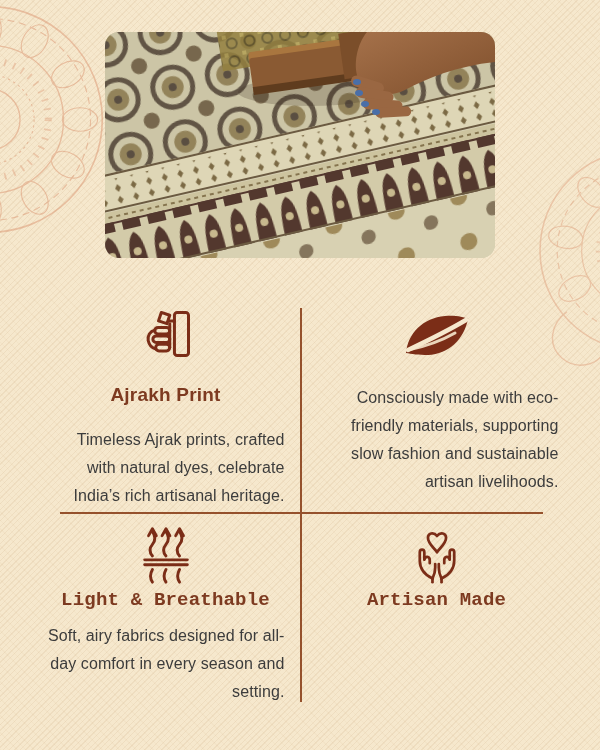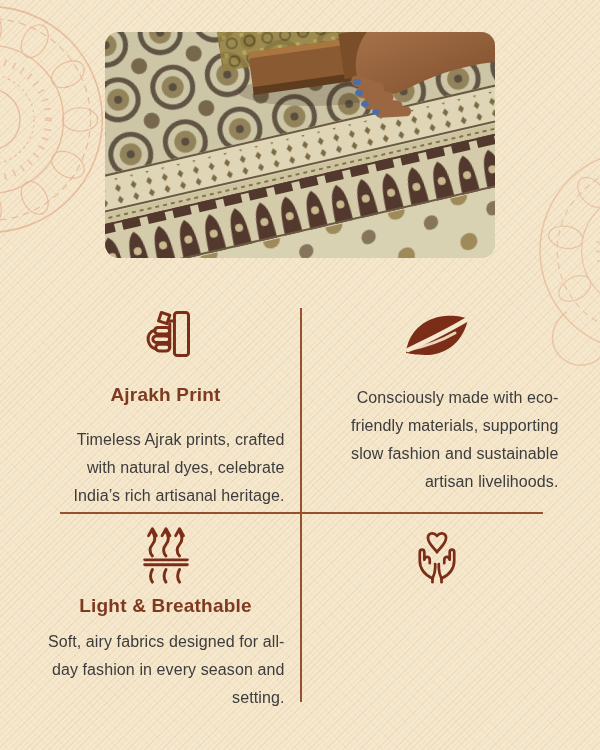--- a/index.html
+++ b/index.html
@@ -31,21 +31,21 @@
     position:absolute; left:30px; top:292px; width:542px;
     display:grid; grid-template-columns:271px 271px; grid-template-rows:221px auto;
   }
   .feature { display:flex; flex-direction:column; align-items:center; text-align:right; }
   .icon-wrap { height:60px; margin-top:12px; display:flex; align-items:center; justify-content:center; color: var(--accent, #7b2d17); }
   .row2 .icon-wrap { margin-top:12px; }
   .feature h3 {
     margin:20px 0 0 0; font-size:19px; font-weight:700; letter-spacing:.2px;
     color: var(--title, #7d3a20);
   }
-  .row2 h3 { margin-top:10px; }
+  .row2 h3 { margin-top:4px;font-family:Liberation Mono, monospace; }
   .feature p {
     margin:20px 0 0 0; font-size:16px; line-height:28px; letter-spacing:.1px;
     color: var(--body, #3c3c3c); max-width:244px;
   }
   .row2 p { margin-top:11px; }
   .feature.narrow p { max-width:238px; }
 </style>
 </head>
 <body>
 
@@ -220,33 +220,34 @@
           <path d="M28 33 q-5 -6 0 -12 t0 -13"></path>
           <path d="M24 12 l4 -7 4 7"></path>
           <path d="M42 33 q-5 -6 0 -12 t0 -13"></path>
           <path d="M38 12 l4 -7 4 7"></path>
           <path d="M14 60 q-4 -6 0 -13"></path>
           <path d="M28 60 q-4 -6 0 -13"></path>
           <path d="M42 60 q-4 -6 0 -13"></path>
         </svg>
       </div>
       <h3>Light &amp; Breathable</h3>
-      <p>Soft, airy fabrics designed for all-day fashion in every season and setting.</p>
+      <p>Soft, airy fabrics designed for all-day comfort in every season and setting.</p>
     </div>
 
     <div class="feature row2">
       <div class="icon-wrap">
         <svg width="58" height="62" viewBox="0 0 64 64" fill="none" stroke="currentColor" stroke-width="3" stroke-linecap="round" stroke-linejoin="round">
           <path d="M32 29 C30 25 22 20 22 13 C22 8 28 6 32 11 C36 6 42 8 42 13 C42 20 34 25 32 29 Z"></path>
           <path d="M27 58 C19 54 13 47 13 38 L13 29 C13 25 18 25 18 29 L18 37"></path>
           <path d="M18 37 C19 33 24 33 24 38 L24 41"></path>
           <path d="M27 58 C29 54 30 50 30 46 L30 42"></path>
           <path d="M37 58 C45 54 51 47 51 38 L51 29 C51 25 46 25 46 29 L46 37"></path>
           <path d="M46 37 C45 33 40 33 40 38 L40 41"></path>
           <path d="M37 58 C35 54 34 50 34 46 L34 42"></path>
           <line x1="27" y1="58" x2="27" y2="62"></line>
           <line x1="37" y1="58" x2="37" y2="62"></line>
         </svg>
       </div>
+      <h3>Artisan Made</h3>
     </div>
 
   </div>
 </div>
 
 </body></html>

